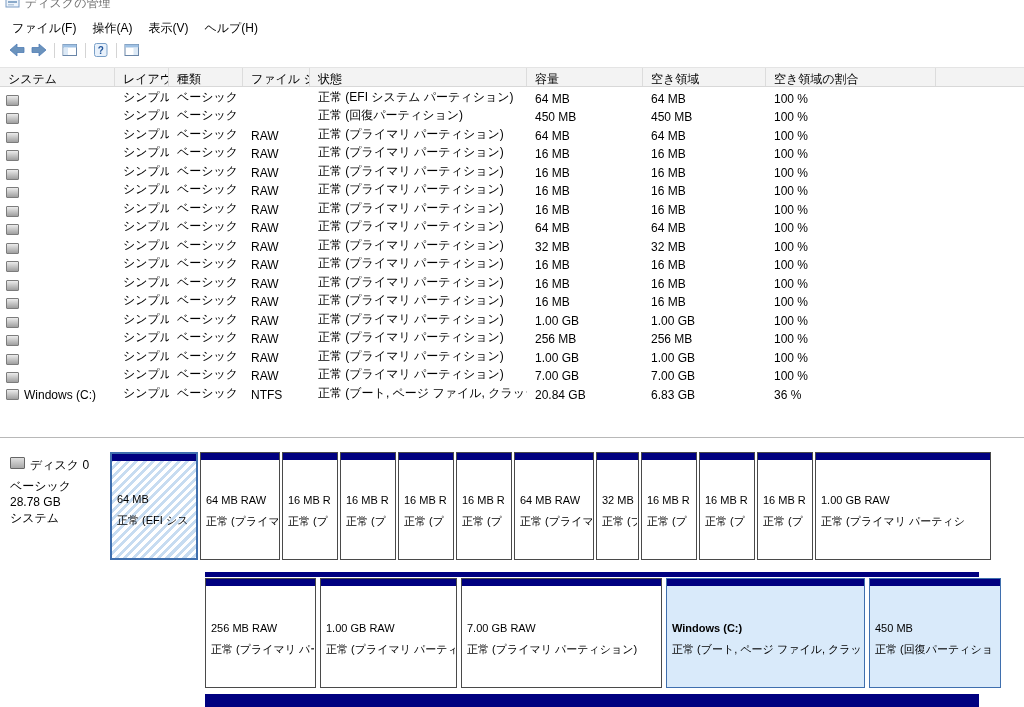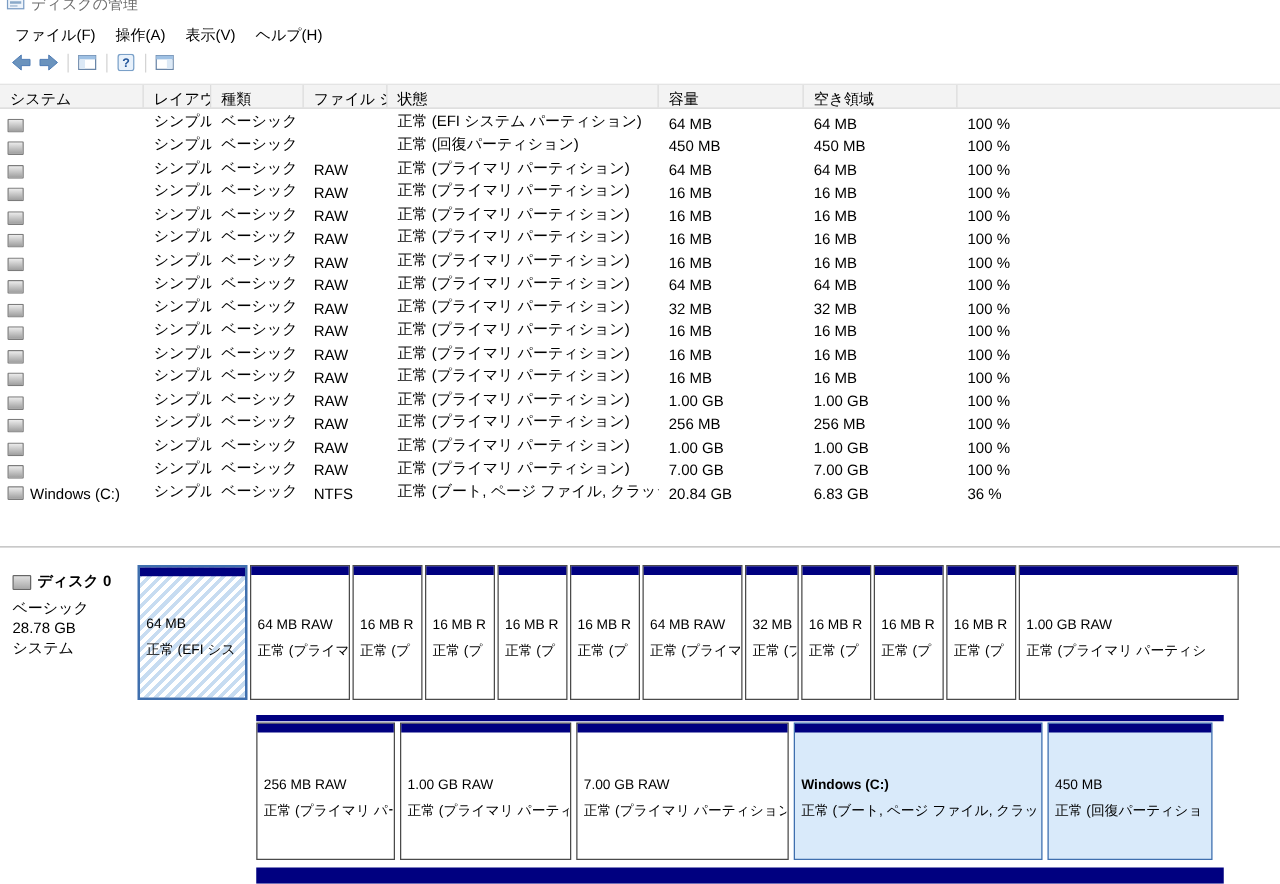--- a/index.html
+++ b/index.html
@@ -26,21 +26,21 @@
   .trow{display:flex;height:18.5px;align-items:flex-end}
   .td{padding:0 4px 0 8px;white-space:nowrap;overflow:hidden;flex:0 0 auto}
   .volcell{display:flex;align-items:center;padding-left:6px}
   .volicon{width:13px;height:11px;margin-right:5px;flex:0 0 auto;display:inline-block;
            background:linear-gradient(#ececec,#9f9f9f);border:1px solid #7c7c7c;border-radius:1px}
 
   .splitter{position:absolute;top:437px;left:0;width:100%;height:1px;background:#b8b8b8}
 
   
   .disk-panel{position:absolute;left:6px;top:452px;width:102px;height:108px;padding:5px 4px}
-  .disk-title{font-weight:bold;display:flex;align-items:center;gap:5px;margin-bottom:4px}
+  .disk-title{font-weight:normal;display:flex;align-items:flex-start;gap:5px;margin-bottom:4px}
   .disk-icon{width:15px;height:12px;border:1px solid #666;background:linear-gradient(#e0e0e0,#a8a8a8);border-radius:1px}
   .disk-line{line-height:16px;white-space:nowrap}
 
   .prow1{position:absolute;left:110px;top:452px;height:108px;display:flex}
   .prow1 .pblock{margin-right:2px}
   .prow2{position:absolute;left:205px;top:578px;height:110px;display:flex}
   .prow2 .pblock{margin-right:4px}
 
   .pblock{position:relative;background:#fff;border:1px solid #4a4a4a;flex:0 0 auto}
   .band{position:absolute;top:0;left:0;right:0;height:7px;background:var(--band)}
@@ -114,20 +114,21 @@
 
 <div class="table">
   <div class="thead">
       <div class="th" style="width: 115px;">システム</div>
       <div class="th" style="width: 54px;">レイアウト</div>
       <div class="th" style="width: 74px;">種類</div>
       <div class="th" style="width: 67px;">ファイル シ...</div>
       <div class="th" style="width: 217px;">状態</div>
       <div class="th" style="width: 116px;">容量</div>
       <div class="th" style="width: 123px;">空き領域</div>
+      <div class="th" style="width: 170px;">空き領域の割合</div>
       <div class="th fill"></div>
     </div>
   <div class="tbody">
       <div class="trow">
         <div class="td volcell" style="width: 115px;">
           <span class="volicon"></span>
           <span></span>
         </div>
         <div class="td" style="width: 54px;">シンプル</div>
         <div class="td" style="width: 74px;">ベーシック</div>
@@ -455,21 +456,21 @@
         <div class="pline">正常 (プライマリ パー</div>
       </div>
     </div>
     <div class="pblock" style="width: 137px; height: 110px;">
       <div class="band"></div>
       <div class="pbody">
         <div class="pline">1.00 GB RAW</div>
         <div class="pline">正常 (プライマリ パーティシ</div>
       </div>
     </div>
-    <div class="pblock" style="width: 170px; height: 110px;">
+    <div class="pblock" style="width: 201px; height: 110px;">
       <div class="band"></div>
       <div class="pbody">
         <div class="pline">7.00 GB RAW</div>
         <div class="pline">正常 (プライマリ パーティション)</div>
       </div>
     </div>
     <div class="pblock highlight" style="width: 199px; height: 110px;">
       <div class="band"></div>
       <div class="pbody">
         <div class="pline b">Windows  (C:)</div>

